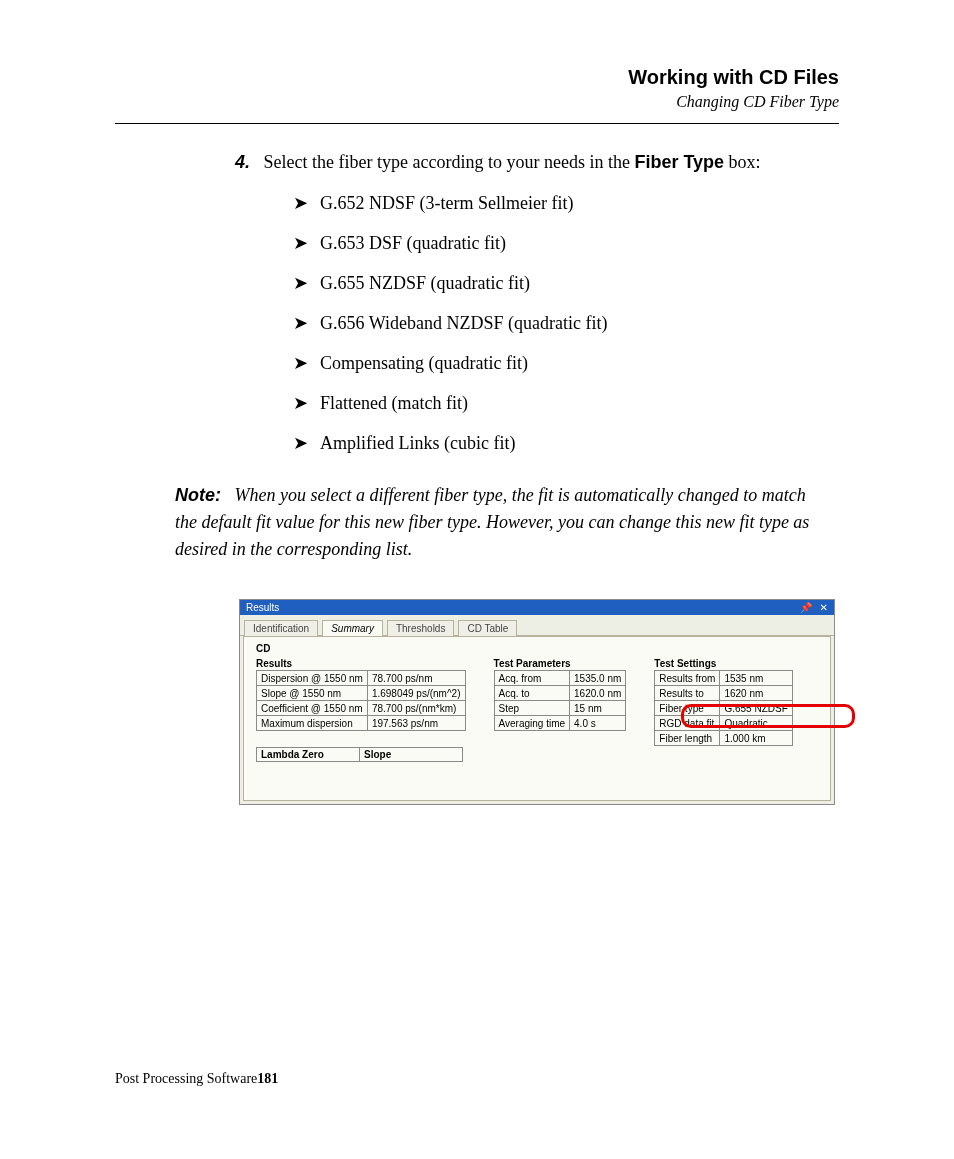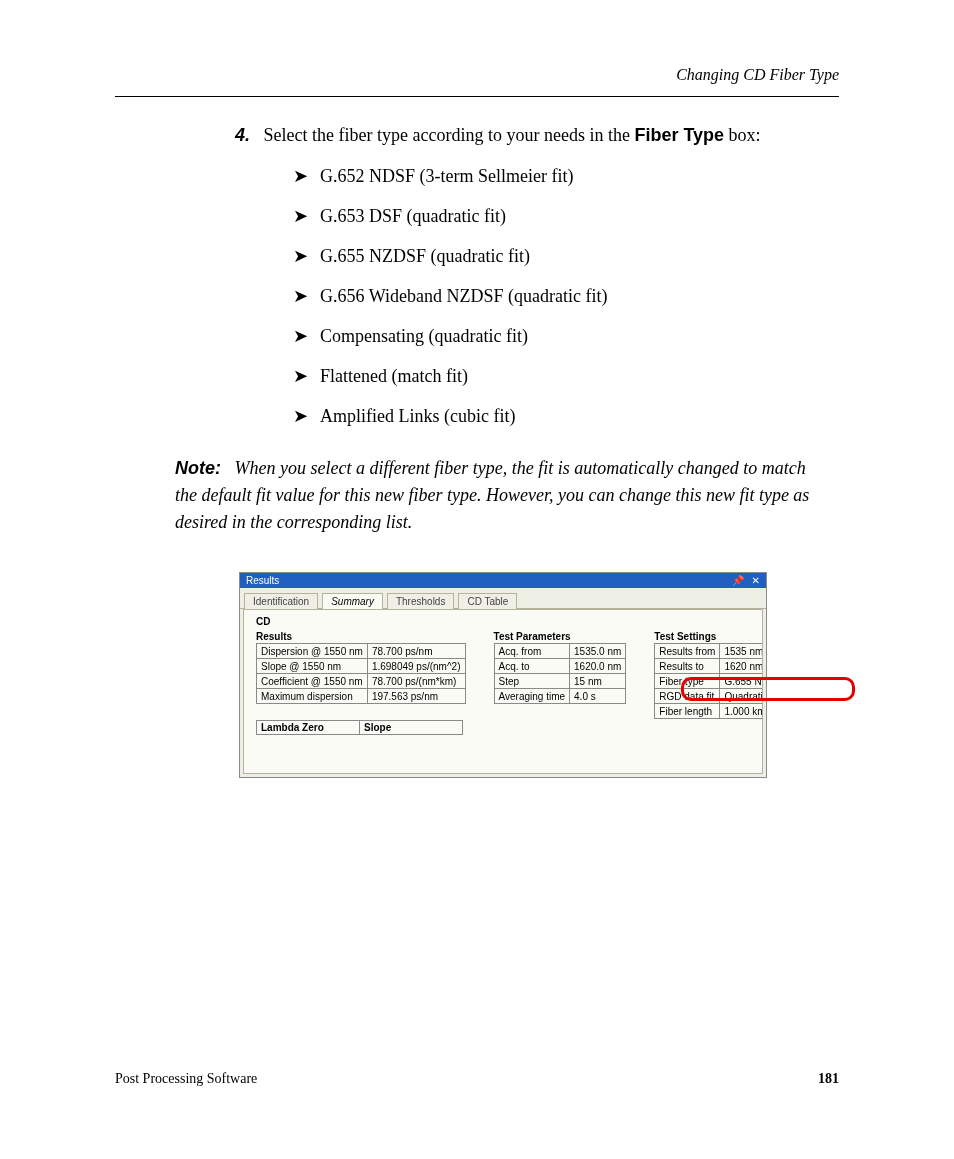--- a/index.html
+++ b/index.html
@@ -51,21 +51,21 @@
     margin: 28px 0 0 60px;
     padding-right: 10px;
     font-size: 18px;
     line-height: 1.5;
   }
   .note .lbl { font-family: Arial, Helvetica, sans-serif; font-weight: 700; font-style: italic; }
   .note .body { font-style: italic; }
   
   .shot {
     margin: 36px 0 0 124px;
-    width: 528px;
+    width: 596px;
     border: 1px solid #8a8a8a;
     font-family: "Segoe UI", Tahoma, Arial, sans-serif;
     font-size: 10px;
     color: #000;
     background: #eeeee4;
     box-sizing: border-box;
     position: relative;
   }
   .shot .bar {
     background: #1f5fbf;
@@ -134,30 +134,31 @@
     position: absolute;
     border: 3px solid #e40000;
     border-radius: 10px;
     pointer-events: none;
   }
   .footer {
     position: absolute;
     left: 115px; right: 115px;
     bottom: 72px;
     display: flex;
-    justify-content: space-between;
+    justify-content: flex-start;
     font-size: 14px;
   }
   .footer .pg { font-family: Liberation Serif, serif; font-weight: 700; }
 </style>
 </head>
 <body>
 
 <div class="page">
   <div class="hdr">
+    <div class="title">Working with CD Files</div>
     <div class="sub">Changing CD Fiber Type</div>
   </div>
   <hr class="rule">
 
   <div class="step">
     <span class="num">4.</span>&nbsp;&nbsp;&nbsp;<span>Select the fiber type according to your needs in the </span><span class="fib">Fiber Type</span><span> box:</span>
   </div>
 
   <ul class="fiber">
     <li>

